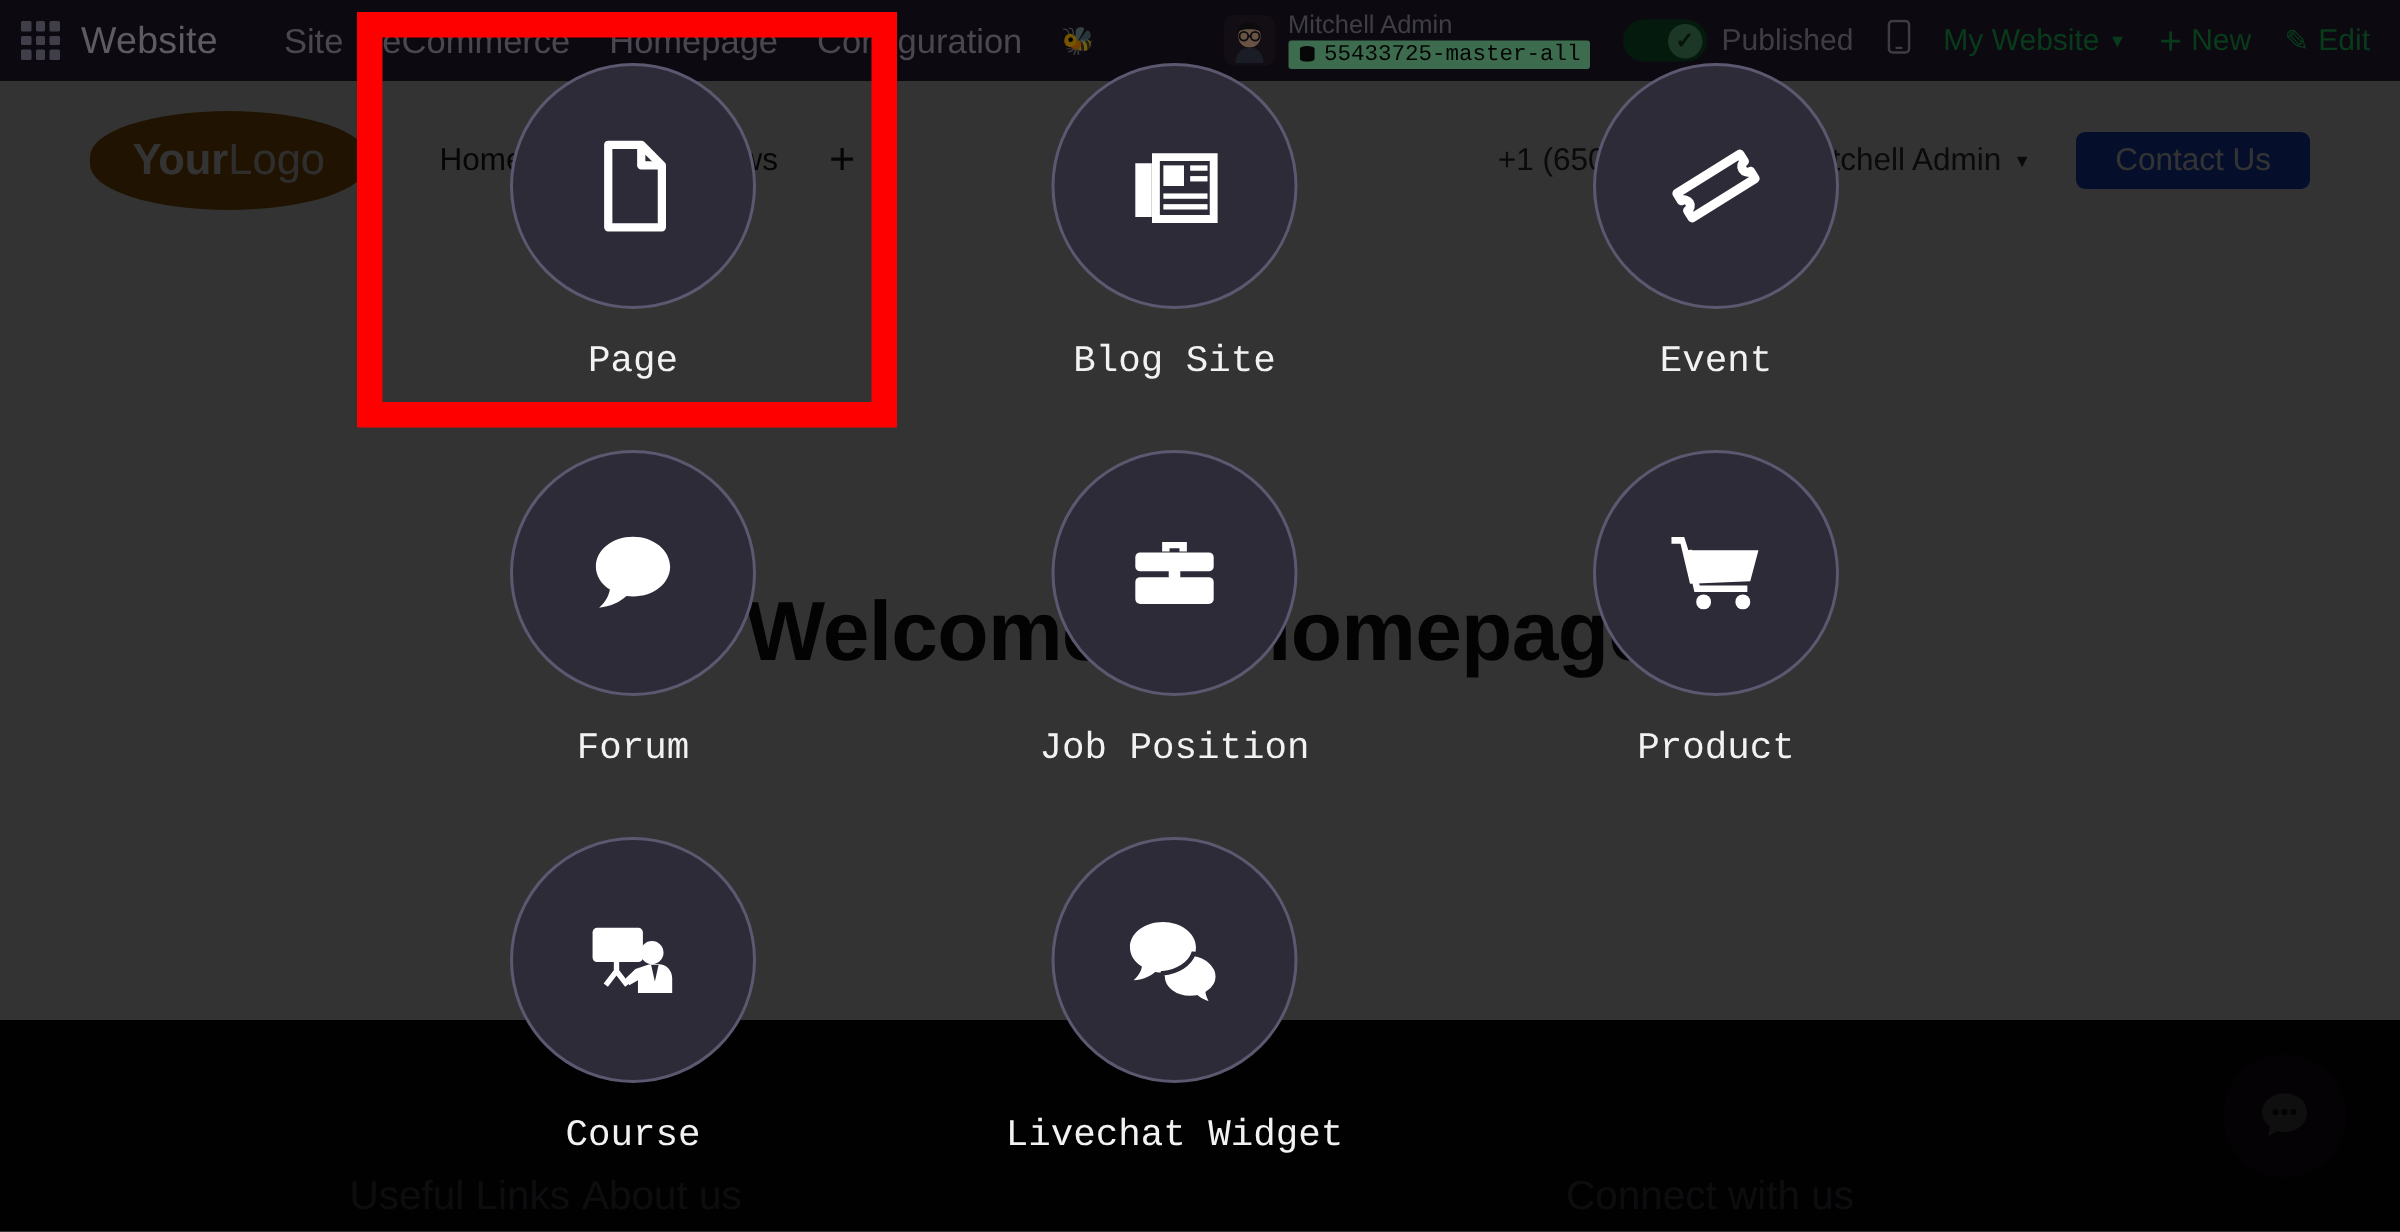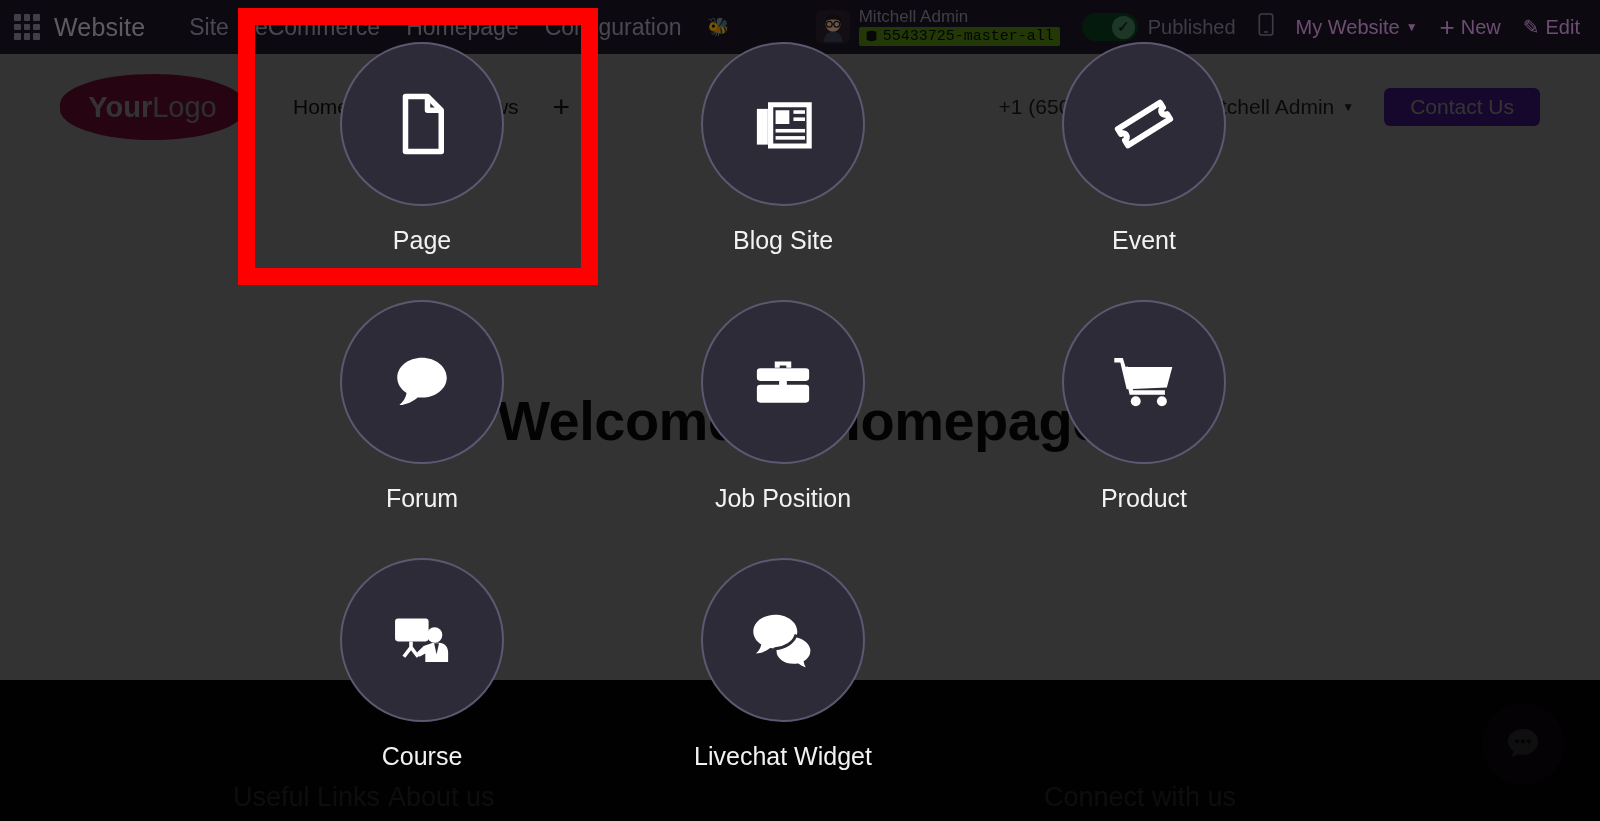--- a/index.html
+++ b/index.html
@@ -48,66 +48,66 @@
   .avatar {
     width: 34px; height: 34px; border-radius: 7px;
     background: #2a1f2b; margin-right: 9px;
     display: flex; align-items: center; justify-content: center;
     font-size: 22px; overflow: hidden; flex: 0 0 auto;
   }
   .user-block { display: flex; flex-direction: column; justify-content: center; margin-right: 22px; }
   .user-name { font-size: 17px; color: #8d8799; line-height: 1.05; }
   .db-badge {
     display: inline-flex; align-items: center; gap: 5px;
-    background: #4d7c0f; color: #0b0b0b;
+    background: #86efac; color: #0b0b0b;
     font-family: "Liberation Mono", monospace; font-size: 15px;
     padding: 1px 6px; border-radius: 2px; margin-top: 2px; white-space: nowrap;
   }
 
   .publish-toggle { display: flex; align-items: center; margin-right: 22px; cursor: pointer; }
   .toggle-pill {
     width: 56px; height: 28px; border-radius: 14px;
     background: #0b3a1c; position: relative; display: flex;
     align-items: center; justify-content: flex-end; padding-right: 3px;
   }
   .toggle-knob {
     width: 23px; height: 23px; border-radius: 50%;
     background: #3f7a52; display: flex; align-items: center; justify-content: center;
     color: #0e2c17; font-size: 15px; font-weight: bold;
   }
   .publish-label { font-size: 20px; color: #8b8598; margin-left: 10px; }
   .mobile-icon { font-size: 20px; color: #8b8598; margin-right: 22px; cursor: pointer; }
   .topright-item {
-    font-size: 20px; color: #f0abfc; margin-right: 22px;
+    font-size: 20px; color: #15803d; margin-right: 22px;
     display: flex; align-items: center; gap: 6px; cursor: pointer; white-space: nowrap; text-align: right;
   }
   .caret { font-size: 12px; }
 
   
   .site-header {
     position: absolute; top: 54px; left: 0; right: 0; height: 106px;
     background: #ffffff;
     display: flex; align-items: center; padding: 0 60px;
     z-index: 3;
   }
   .logo {
     width: 185px; height: 66px; border-radius: 50%/46%;
-    background: #be185d;
+    background: #a16207;
     display: flex; align-items: center; justify-content: center;
     color: #ffffff; font-size: 29px; font-weight: 700; flex: 0 0 auto;
   }
   .logo span.light { font-weight: 400; color: #e6e6e6; }
   .site-nav { display: flex; align-items: center; gap: 34px; margin-left: 48px; }
   .nav-link { font-size: 21px; color: #222; cursor: pointer; }
   .nav-plus { font-size: 30px; color: #222; cursor: pointer; line-height: 1; }
   .header-right { margin-left: auto; display: flex; align-items: center; gap: 30px; }
   .phone { font-size: 21px; color: #333; }
   .user-dd { font-size: 21px; color: #333; display: flex; align-items: center; gap: 8px; cursor: pointer; }
   .contact-btn {
-    background: #6d28d9; color: #ffffff;
+    background: #1d4ed8; color: #ffffff;
     font-size: 21px; padding: 7px 26px; border-radius: 6px;
     border: none; cursor: pointer; font-family: inherit;
   }
 
   
   .hero {
     position: absolute; top: 160px; left: 0; right: 0; height: 520px;
     background: #ffffff;
     display: flex; flex-direction: column;
     align-items: center; justify-content: center;
@@ -151,20 +151,21 @@
   }
   .dim-overlay-bottom {
     position: absolute; left: 0; right: 0; bottom: 0; height: 141px;
     background: rgba(0,0,0,0.88);
     z-index: 10;
   }
 
   .new-content-grid {
     position: absolute; inset: 0; z-index: 12;
     pointer-events: none;
+    font-family: Liberation Mono, monospace;
   }
   .nc-item {
     position: absolute;
     width: 164px;
     display: flex; flex-direction: column; align-items: center;
     pointer-events: auto; cursor: pointer;
   }
   .nc-circle {
     width: 164px; height: 164px; border-radius: 50%;
     background: #2e2b38; border: 2px solid #5d5870;

